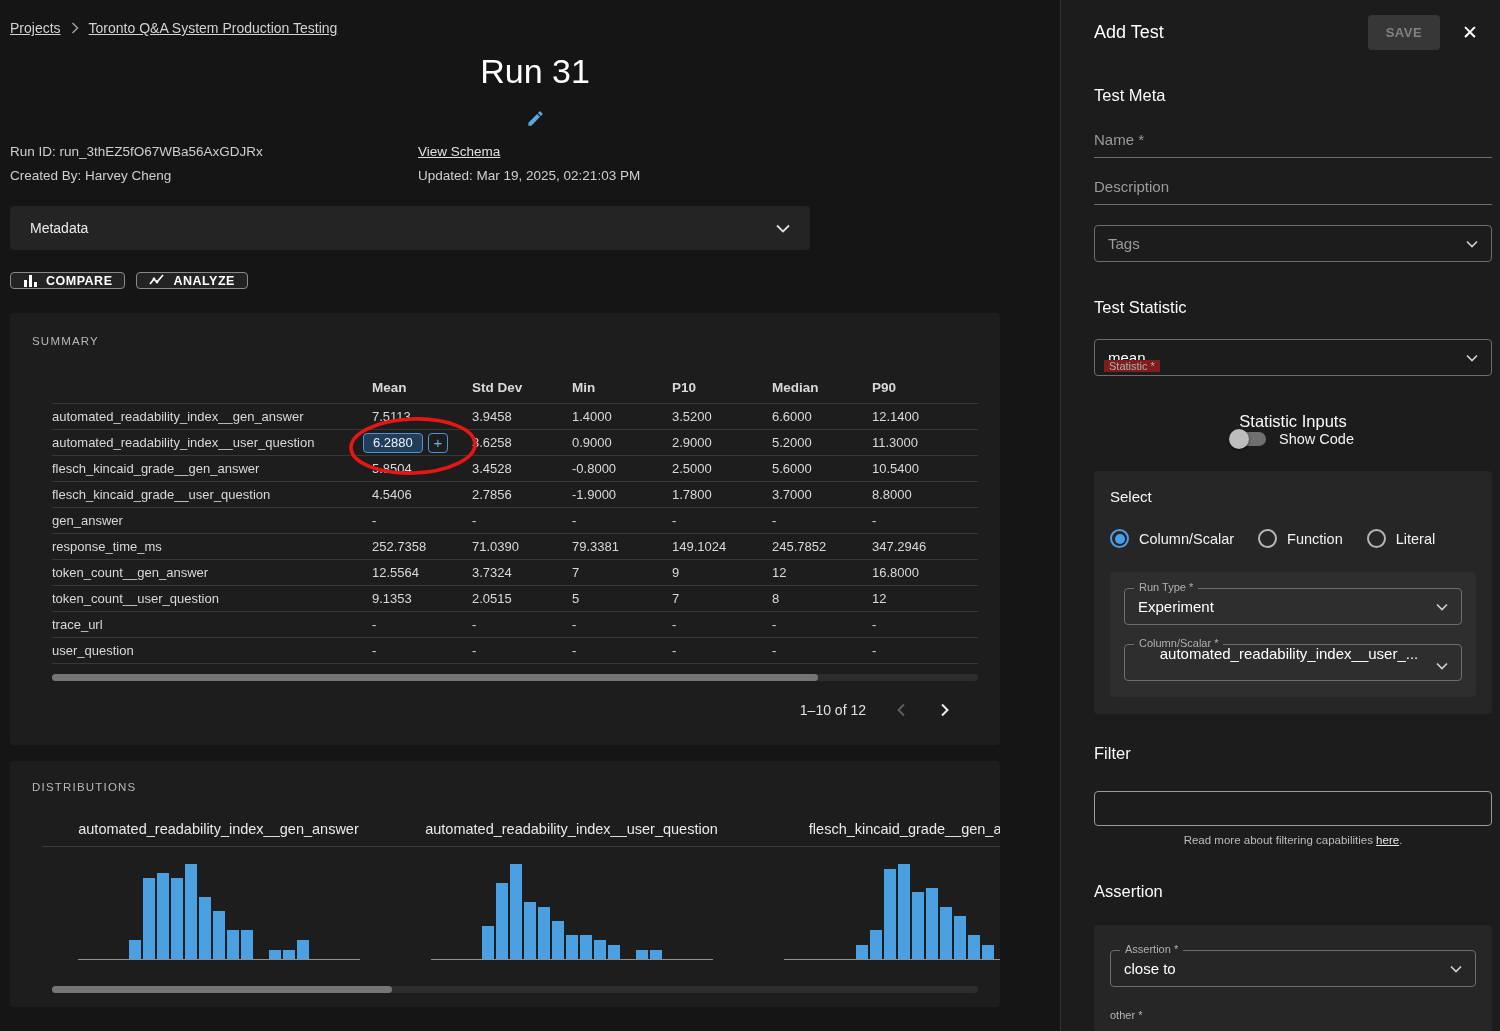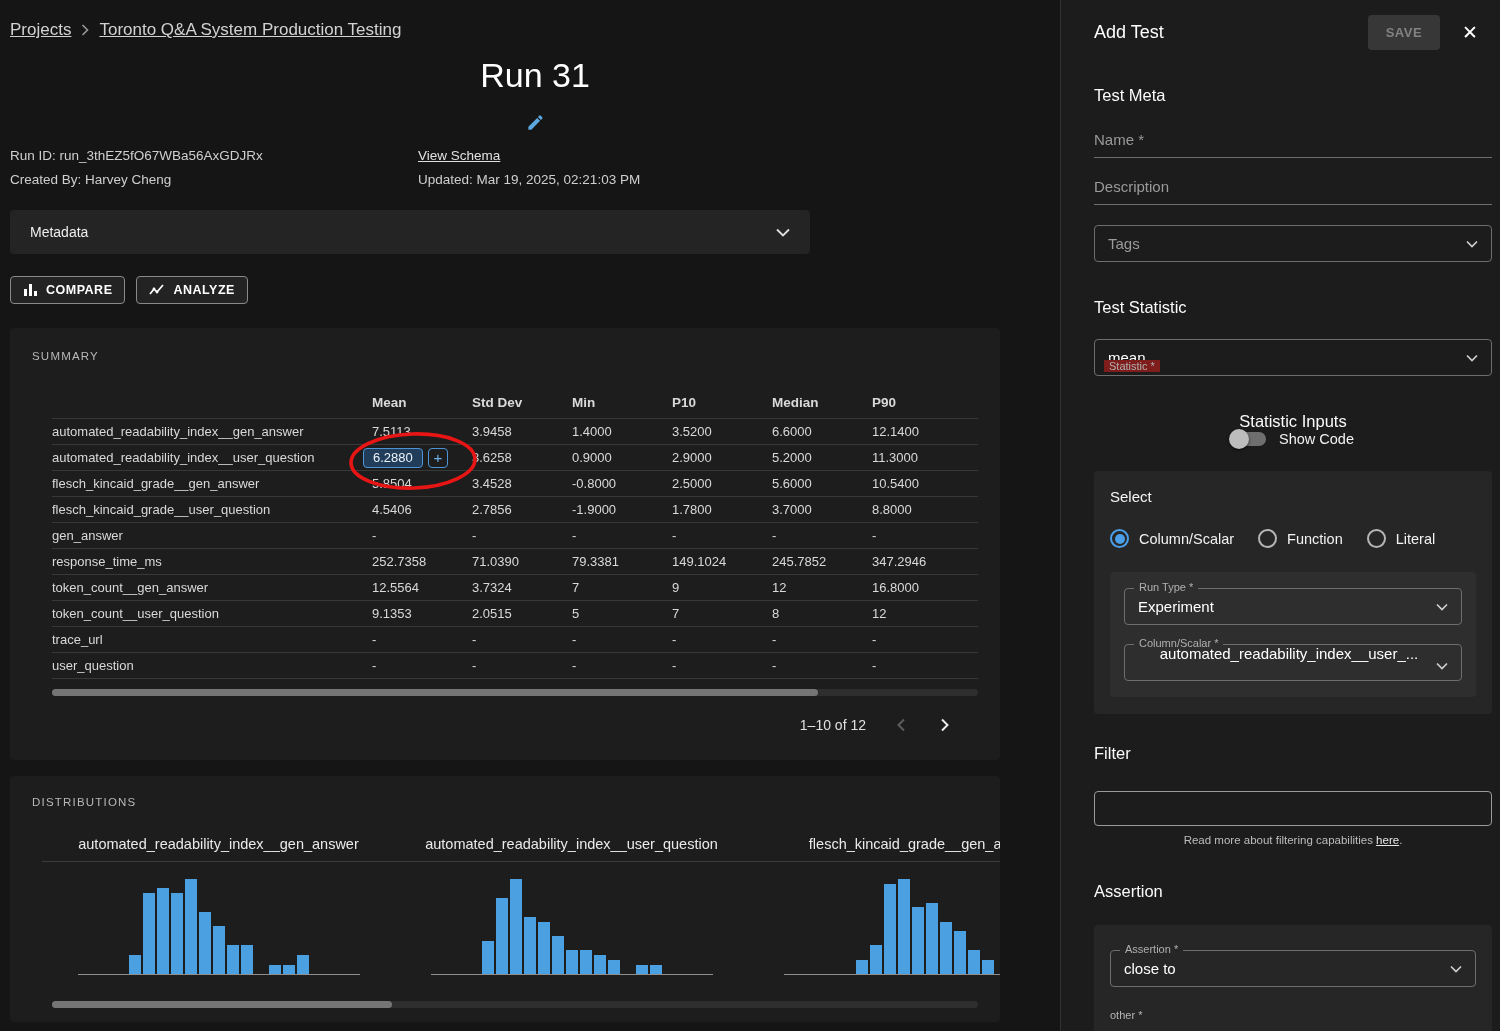--- a/index.html
+++ b/index.html
@@ -3,36 +3,36 @@
 <meta charset="utf-8">
 <style>
   * { box-sizing: border-box; margin: 0; padding: 0; }
   html,body { width:1500px; height:1031px; overflow:hidden; }
   body {
     font-family: "Liberation Sans", sans-serif;
     background:#151515; color:#e6e6e6; display:flex;
   }
   
   .main { flex:1 1 auto; position:relative; min-width:0; }
-  .breadcrumb { margin:20px 0 0 10px; font-size:17px; display:flex; align-items:center; gap:10px; }
+  .breadcrumb { margin:20px 0 0 10px; font-size:14px; display:flex; align-items:center; gap:10px; }
   .breadcrumb a { color:#d2d2d2; text-decoration:underline; cursor:pointer; }
   .bc-sep { color:#8a8a8a; display:flex; align-items:center; }
   .title-row { margin:16px 0 0 10px; display:flex; align-items:center; gap:18px;flex-direction:column; }
   .page-title { font-size:34px; font-weight:400; color:#ffffff; }
   .edit-icon { cursor:pointer; display:flex; }
   .info-grid { margin:12px 0 0 10px; display:flex; font-size:13.5px; color:#cfcfcf; }
   .info-col1 { width:408px; }
   .info-col1 div, .info-col2 div { line-height:24px; }
   .view-schema { color:#e0e0e0; text-decoration:underline; cursor:pointer; }
   .metadata-bar { margin:18px 0 0 10px; width:800px; height:44px; background:#242424;
     border-radius:4px; display:flex; align-items:center; justify-content:space-between;
     padding:0 20px; cursor:pointer; }
   .metadata-bar span { font-size:14px; color:#ededed; }
   .btn-row { margin:22px 0 0 10px; display:flex; gap:11px; }
-  .tool-btn { display:inline-flex; align-items:center; gap:8px; height:28px; padding:0 12px;
+  .tool-btn { display:inline-flex; align-items:center; gap:8px; height:17px; padding:0 12px;
     background:#232323; border:1px solid #8a8a8a; border-radius:4px; color:#ffffff;
     font-size:12.5px; font-weight:bold; letter-spacing:0.5px; cursor:pointer; }
   
   .panel { margin:0 0 0 10px; width:990px; background:#1d1d1d; border-radius:4px; }
   .summary-panel { margin-top:24px; position:relative; padding:22px 0 24px 0; }
   .panel-label { margin-left:22px; font-size:11.5px; letter-spacing:1.2px; color:#b8b8b8; }
   
   .table { margin:24px 22px 0 42px; width:926px; font-size:13px; }
   .trow { display:flex; align-items:center; height:26px; border-bottom:1px solid #383838; }
   .trow.thead { height:33px; font-weight:bold; color:#ffffff; font-size:13.5px; }

